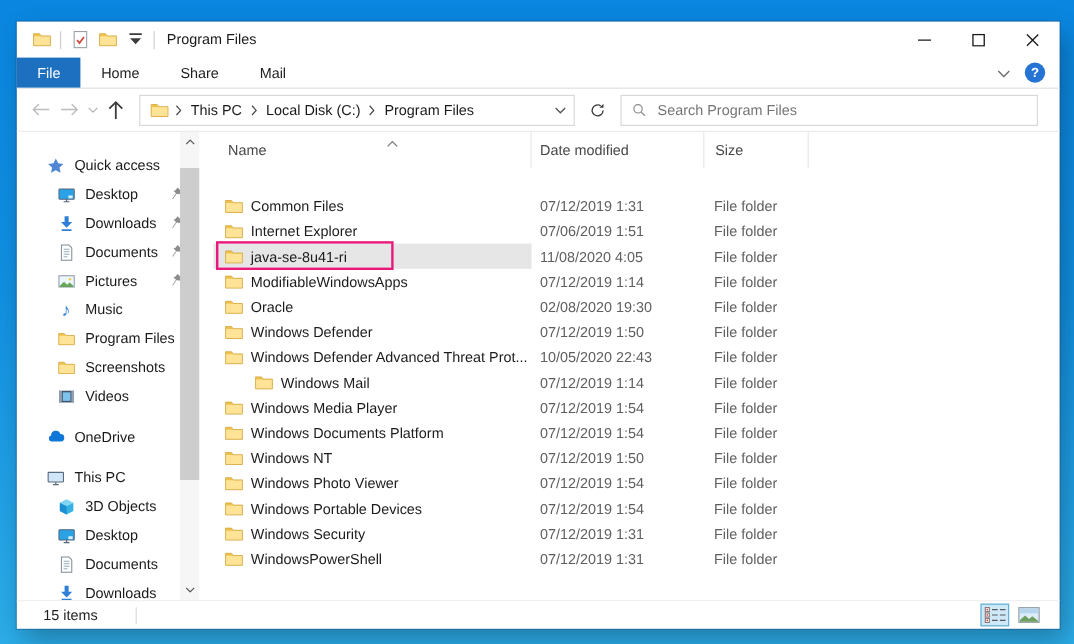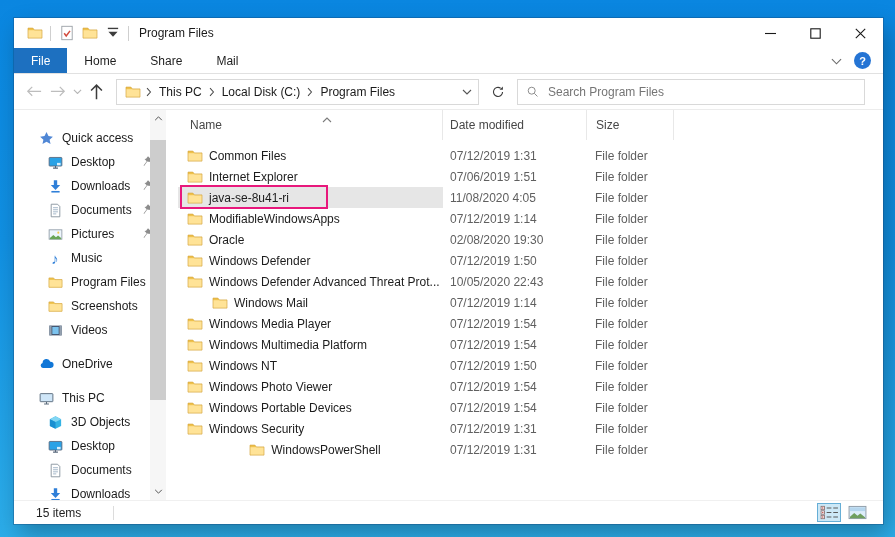--- a/index.html
+++ b/index.html
@@ -71,21 +71,21 @@
   .main { flex:1; position:relative; overflow:hidden; }
   .cols-header { height:30px; display:flex; align-items:stretch; }
   .col { display:flex; align-items:center; color:#474747; border-right:1px solid #e8e8e8; position:relative; flex:none; }
   .col span { pointer-events:none; }
   .col-name span { padding-left:24px; }
   .col-date-modified span { padding-left:7px; }
   .col-type span { padding-left:8px; }
   .col-size span { padding-left:9px; }
   .sort-caret { position:absolute; left:132px; top:2px; }
   .sort-caret svg { width:10px; height:6px; }
-  .rows { margin-top:5px; }
+  .rows { margin-top:21px; }
   .frow { height:21px; display:flex; align-items:stretch; }
   .frow .c { display:flex; align-items:center; flex:none; }
   .c.name { position:relative; padding-left:21px; }
   .selbg { display:none; position:absolute; left:12px; right:0; top:0; bottom:0; background:var(--selection_bg,#e6e6e6); z-index:0; }
   .frow.sel .selbg { display:block; }
   .hlbox { display:none; position:absolute; left:14px; top:-2px; width:148px; height:24px;
     border:2px solid var(--highlight_box,#e8187c); z-index:3; }
   .frow.boxed .hlbox { display:block; }
   .ficon { width:16px; height:16px; flex:none; margin-right:6px; position:relative; z-index:1; }
   .ficon svg { width:16px; height:16px; }
@@ -565,21 +565,21 @@
     <div class="c size" style="width: 87px;"></div>
   </div>
           <div class="frow">
     <div class="c name" style="width: 277px;">
 
       <span class="ficon"><svg viewBox="0 0 16 16">
                   <path d="M1 3.1h4.9l1.5 1.8H15v8.2H1z" fill="#efc24b"></path>
                   <path d="M1 5.2h14v7.9H1z" fill="#ffe397"></path>
                   <path d="M1 3.1h4.9l1.5 1.8H15v8.2H1z" fill="none" stroke="#d6a843" stroke-width="0.7"></path>
                 </svg></span>
-      <span class="fname">Windows Multimedia Platform</span>
+      <span class="fname">Windows Documents Platform</span>
     </div>
     <div class="c date" style="width: 144px;">07/12/2019 1:54</div>
     <div class="c type" style="width: 116px;">File folder</div>
     <div class="c size" style="width: 87px;"></div>
   </div>
           <div class="frow">
     <div class="c name" style="width: 277px;">
 
       <span class="ficon"><svg viewBox="0 0 16 16">
                   <path d="M1 3.1h4.9l1.5 1.8H15v8.2H1z" fill="#efc24b"></path>
@@ -628,21 +628,21 @@
                   <path d="M1 5.2h14v7.9H1z" fill="#ffe397"></path>
                   <path d="M1 3.1h4.9l1.5 1.8H15v8.2H1z" fill="none" stroke="#d6a843" stroke-width="0.7"></path>
                 </svg></span>
       <span class="fname">Windows Security</span>
     </div>
     <div class="c date" style="width: 144px;">07/12/2019 1:31</div>
     <div class="c type" style="width: 116px;">File folder</div>
     <div class="c size" style="width: 87px;"></div>
   </div>
           <div class="frow">
-    <div class="c name" style="width: 277px; justify-content: center;">
+    <div class="c name" style="width: 277px;">
 
       <span class="ficon"><svg viewBox="0 0 16 16">
                   <path d="M1 3.1h4.9l1.5 1.8H15v8.2H1z" fill="#efc24b"></path>
                   <path d="M1 5.2h14v7.9H1z" fill="#ffe397"></path>
                   <path d="M1 3.1h4.9l1.5 1.8H15v8.2H1z" fill="none" stroke="#d6a843" stroke-width="0.7"></path>
                 </svg></span>
       <span class="fname">WindowsPowerShell</span>
     </div>
     <div class="c date" style="width: 144px;">07/12/2019 1:31</div>
     <div class="c type" style="width: 116px;">File folder</div>

